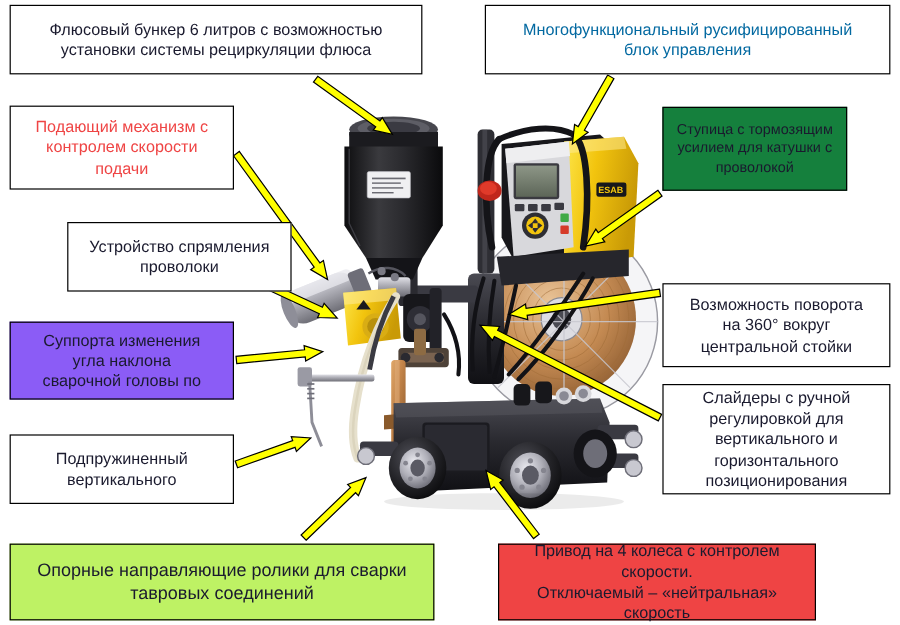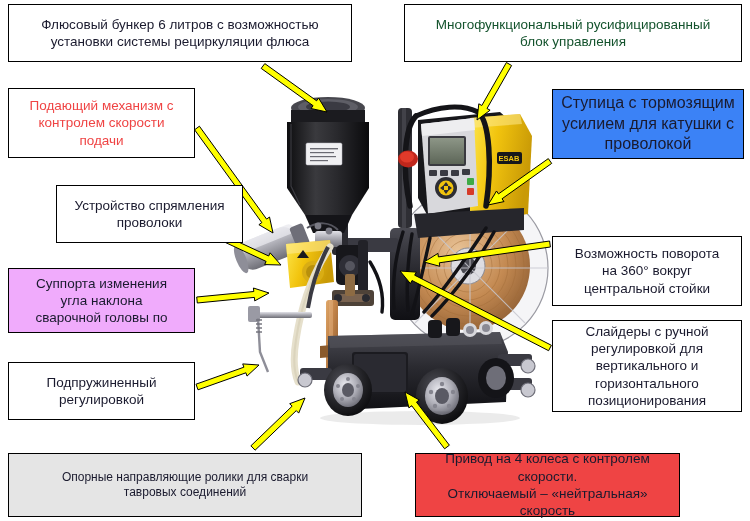--- a/index.html
+++ b/index.html
@@ -319,42 +319,42 @@
         <polygon points="551.4,345.3 414.7,275.2 416.3,272.1 400.0,271.0 410.4,283.6 412.0,280.5 548.6,350.7" fill="#FFFF00" stroke="#000000" stroke-width="1"></polygon>
         <polygon points="198.0,389.8 245.9,372.8 247.0,376.1 259.0,365.0 242.7,363.9 243.9,367.2 196.0,384.2" fill="#FFFF00" stroke="#000000" stroke-width="1"></polygon>
         <polygon points="255.1,450.2 296.3,410.6 298.7,413.1 305.0,398.0 289.7,403.7 292.1,406.2 250.9,445.8" fill="#FFFF00" stroke="#000000" stroke-width="1"></polygon>
         <polygon points="449.4,445.2 416.5,402.1 419.3,400.0 405.0,392.0 408.9,407.9 411.7,405.7 444.6,448.8" fill="#FFFF00" stroke="#000000" stroke-width="1"></polygon>
       </g>
   </svg>
 
   <div id="callout-container">
       <div class="callout" style="left: 8px; top: 4px; width: 344px; height: 58px; font-size: 13.5px; border-color: rgb(0, 0, 0); background: rgb(255, 255, 255); color: rgb(26, 26, 46);">Флюсовый бункер 6 литров с возможностью
 установки системы рециркуляции флюса</div>
-      <div class="callout" style="left: 404px; top: 4px; width: 338px; height: 58px; font-size: 13.5px; border-color: rgb(0, 0, 0); background: rgb(255, 255, 255); color: #14532d;">Многофункциональный русифицированный
+      <div class="callout" style="left: 404px; top: 4px; width: 338px; height: 58px; font-size: 13.5px; border-color: rgb(0, 0, 0); background: rgb(255, 255, 255); color: #0369a1;">Многофункциональный русифицированный
 блок управления</div>
       <div class="callout" style="left: 8px; top: 88px; width: 187px; height: 70px; font-size: 13.5px; border-color: rgb(0, 0, 0); background: rgb(255, 255, 255); color: #ef4444;">Подающий механизм с
 контролем скорости
 подачи</div>
-      <div class="callout" style="left: 552px; top: 89px; width: 192px; height: 70px; font-size: 16px; border-color: rgb(0, 0, 0); background: #3b82f6; color: rgb(26, 26, 46);">Ступица с тормозящим
+      <div class="callout" style="left: 552px; top: 89px; width: 154px; height: 70px; font-size: 12px; border-color: rgb(0, 0, 0); background: #15803d; color: rgb(26, 26, 46);">Ступица с тормозящим
 усилием для катушки с
 проволокой</div>
       <div class="callout" style="left: 8px; top: 185px; width: 187px; height: 58px; font-size: 13.5px; border-color: rgb(0, 0, 0); background: rgb(255, 255, 255); color: rgb(26, 26, 46); margin-left: 48px;">Устройство спрямления
 проволоки</div>
       <div class="callout" style="left: 552px; top: 200px; width: 190px; height: 70px; font-size: 13.5px; border-color: rgb(0, 0, 0); background: rgb(255, 255, 255); color: rgb(26, 26, 46); margin-top: 36px;">Возможность поворота
 на 360° вокруг
 центральной стойки</div>
-      <div class="callout" style="left: 8px; top: 268px; width: 187px; height: 65px; font-size: 13.5px; border-color: rgb(0, 0, 0); background: #f0abfc; color: rgb(26, 26, 46);">Суппорта изменения
+      <div class="callout" style="left: 8px; top: 268px; width: 187px; height: 65px; font-size: 13.5px; border-color: rgb(0, 0, 0); background: #8b5cf6; color: rgb(26, 26, 46);">Суппорта изменения
 угла наклона
 сварочной головы по</div>
       <div class="callout" style="left: 552px; top: 320px; width: 190px; height: 92px; font-size: 13.5px; border-color: rgb(0, 0, 0); background: rgb(255, 255, 255); color: rgb(26, 26, 46);">Слайдеры с ручной
 регулировкой для
 вертикального и
 горизонтального
 позиционирования</div>
       <div class="callout" style="left: 8px; top: 362px; width: 187px; height: 58px; font-size: 13.5px; border-color: rgb(0, 0, 0); background: rgb(255, 255, 255); color: rgb(26, 26, 46);">Подпружиненный
-регулировкой</div>
-      <div class="callout" style="left: 8px; top: 453px; width: 354px; height: 64px; font-size: 12px; border-color: rgb(0, 0, 0); background: #e5e5e5; color: rgb(26, 26, 46);">Опорные направляющие ролики для сварки
+вертикального</div>
+      <div class="callout" style="left: 8px; top: 453px; width: 354px; height: 64px; font-size: 15px; border-color: rgb(0, 0, 0); background: #bef264; color: rgb(26, 26, 46);">Опорные направляющие ролики для сварки
 тавровых соединений</div>
       <div class="callout" style="left: 415px; top: 453px; width: 265px; height: 64px; font-size: 13.5px; border-color: rgb(0, 0, 0); background: #ef4444; color: rgb(26, 26, 46);">Привод на 4 колеса с контролем скорости.
 Отключаемый – «нейтральная» скорость</div>
     </div>
 
 </div>
 
 </body></html>

